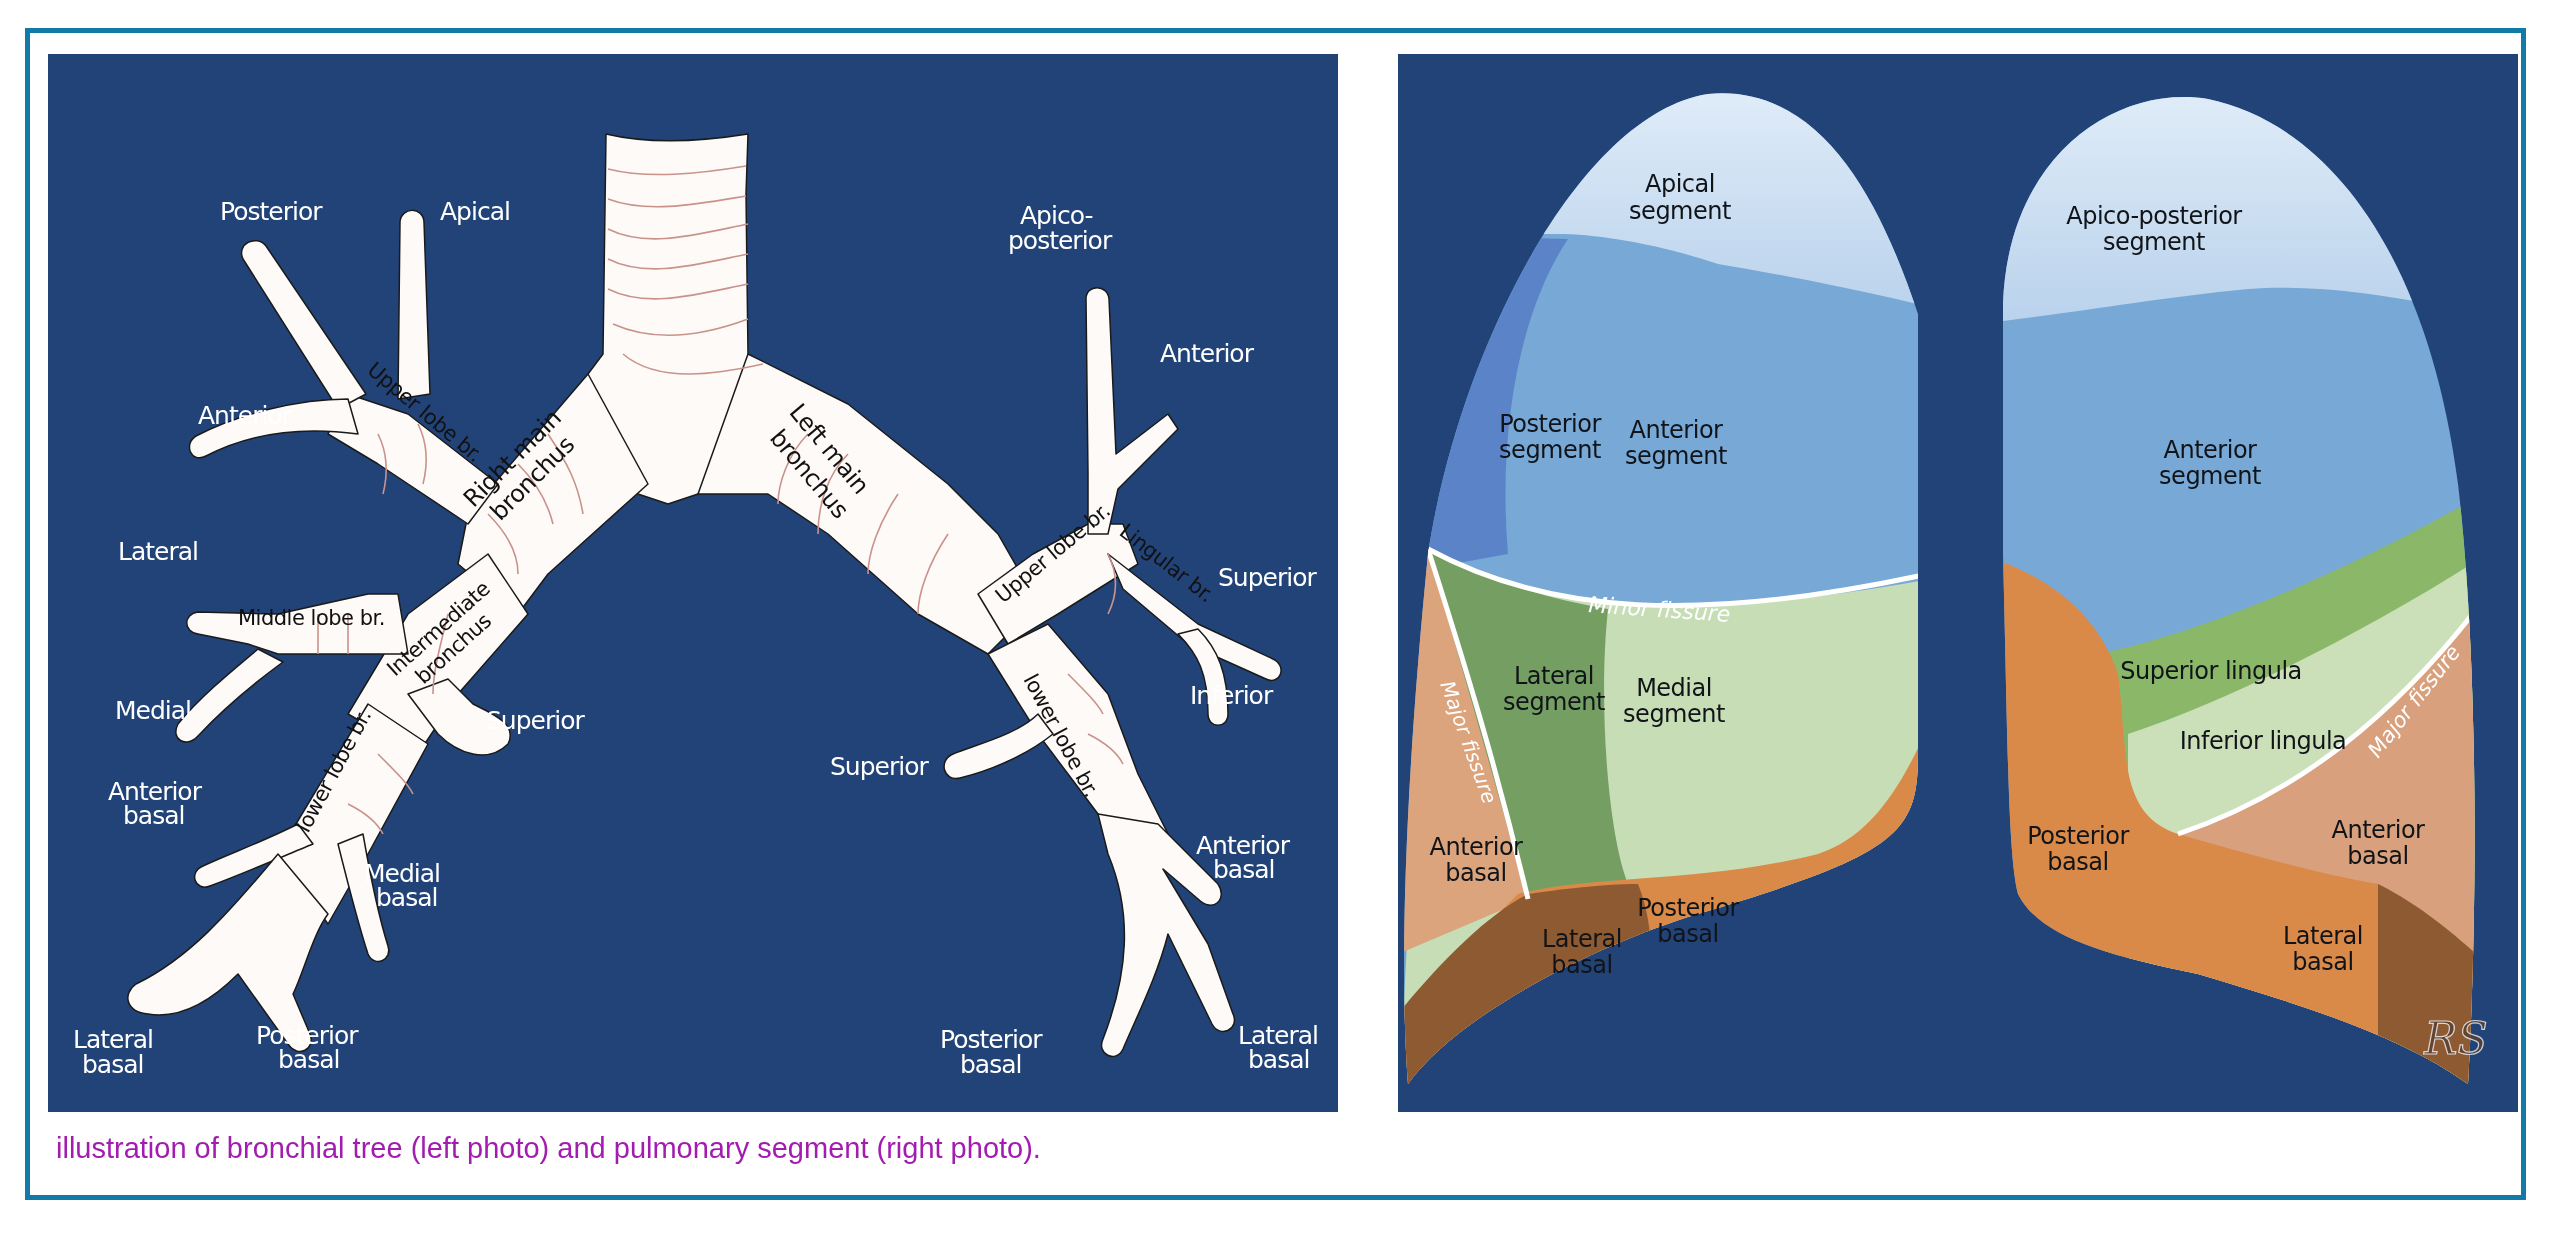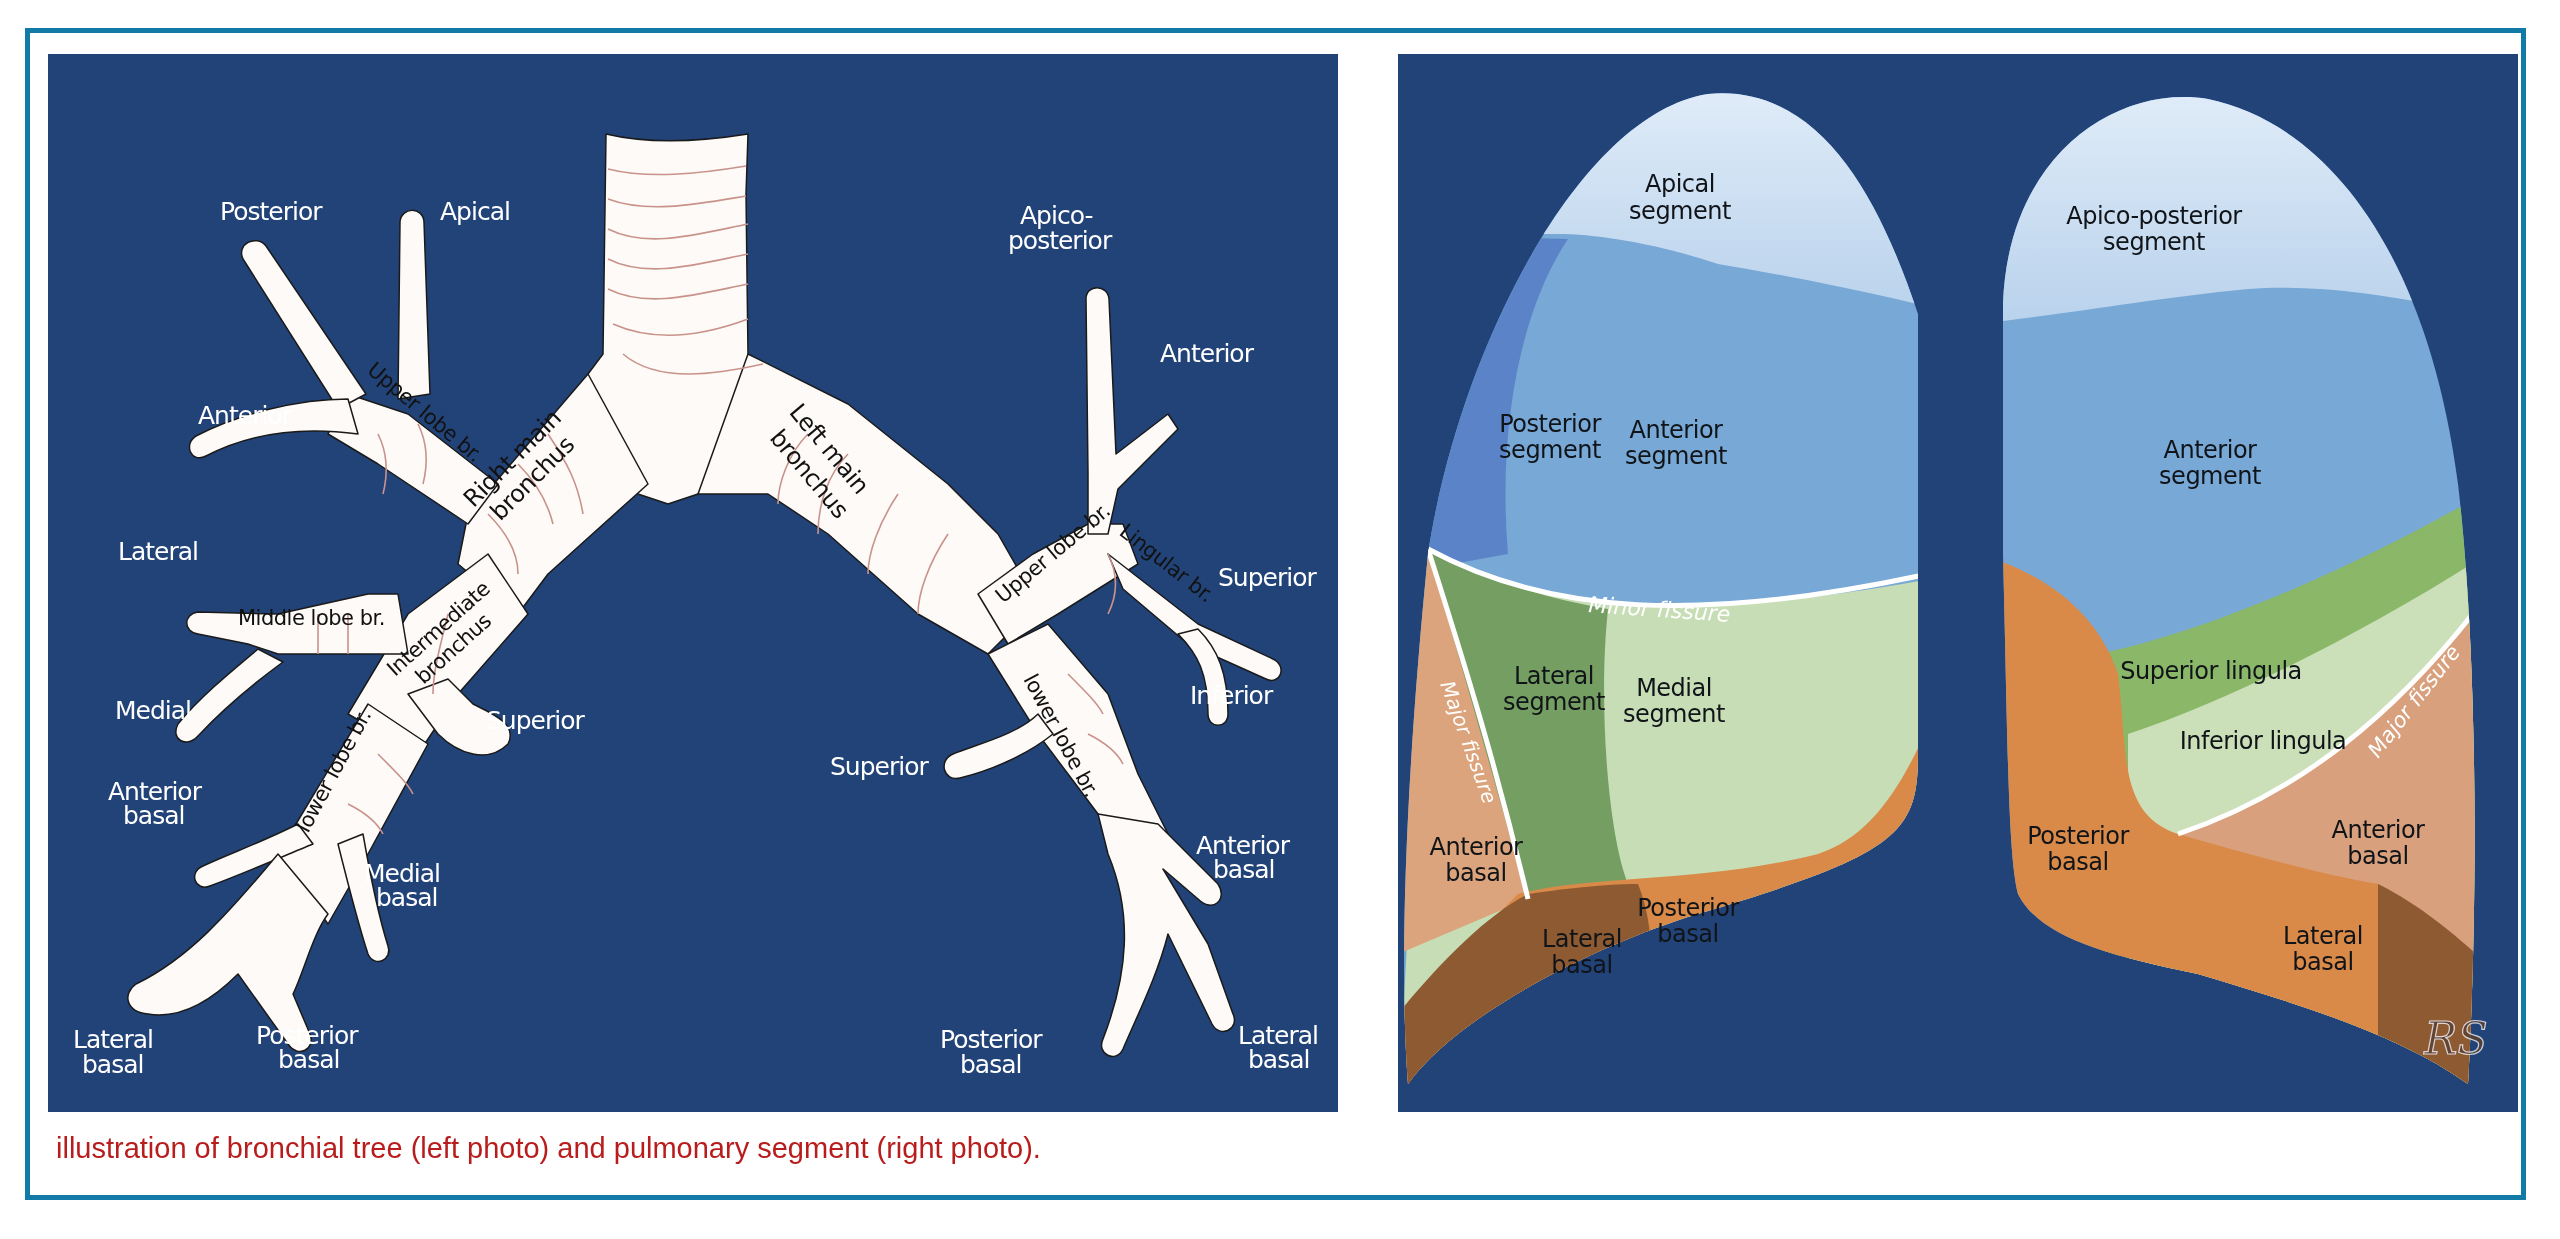--- a/index.html
+++ b/index.html
@@ -1,21 +1,21 @@
 <!DOCTYPE html>
 <html><head>
 <meta charset="utf-8">
 <style>
   html, body { margin:0; padding:0; background:#ffffff; }
   body { width:2560px; height:1239px; position:relative; overflow:hidden; font-family:"Liberation Sans", sans-serif; }
   .frame { position:absolute; left:25px; top:28px; width:2491px; height:1162px; border:5px solid #117aa6; background:#fff; }
   .panel { position:absolute; background:#224378; overflow:hidden; }
   .panel-left { left:48px; top:54px; width:1290px; height:1058px; }
   .panel-right { left:1398px; top:54px; width:1120px; height:1058px; }
-  .caption { position:absolute; left:56px; top:1132px; font-size:29px; color:#b91c1c; font-family:"Liberation Sans", sans-serif; }
+  .caption { position:absolute; left:56px; top:1132px; font-size:29px; color:#a21caf; font-family:"Liberation Sans", sans-serif; }
   svg text { font-family:"DejaVu Sans", sans-serif; }
   .lbl-w { fill:#ffffff; font-size:25px; letter-spacing:-1px; }
   .lbl-k { fill:#111; font-size:21px; letter-spacing:-0.5px; }
   .seg { fill:#101418; font-size:24px; letter-spacing:-0.5px; }
   .fis { fill:#ffffff; font-size:22px; font-style:italic; }
 </style>
 </head>
 <body>
 
 <div class="frame"></div>

